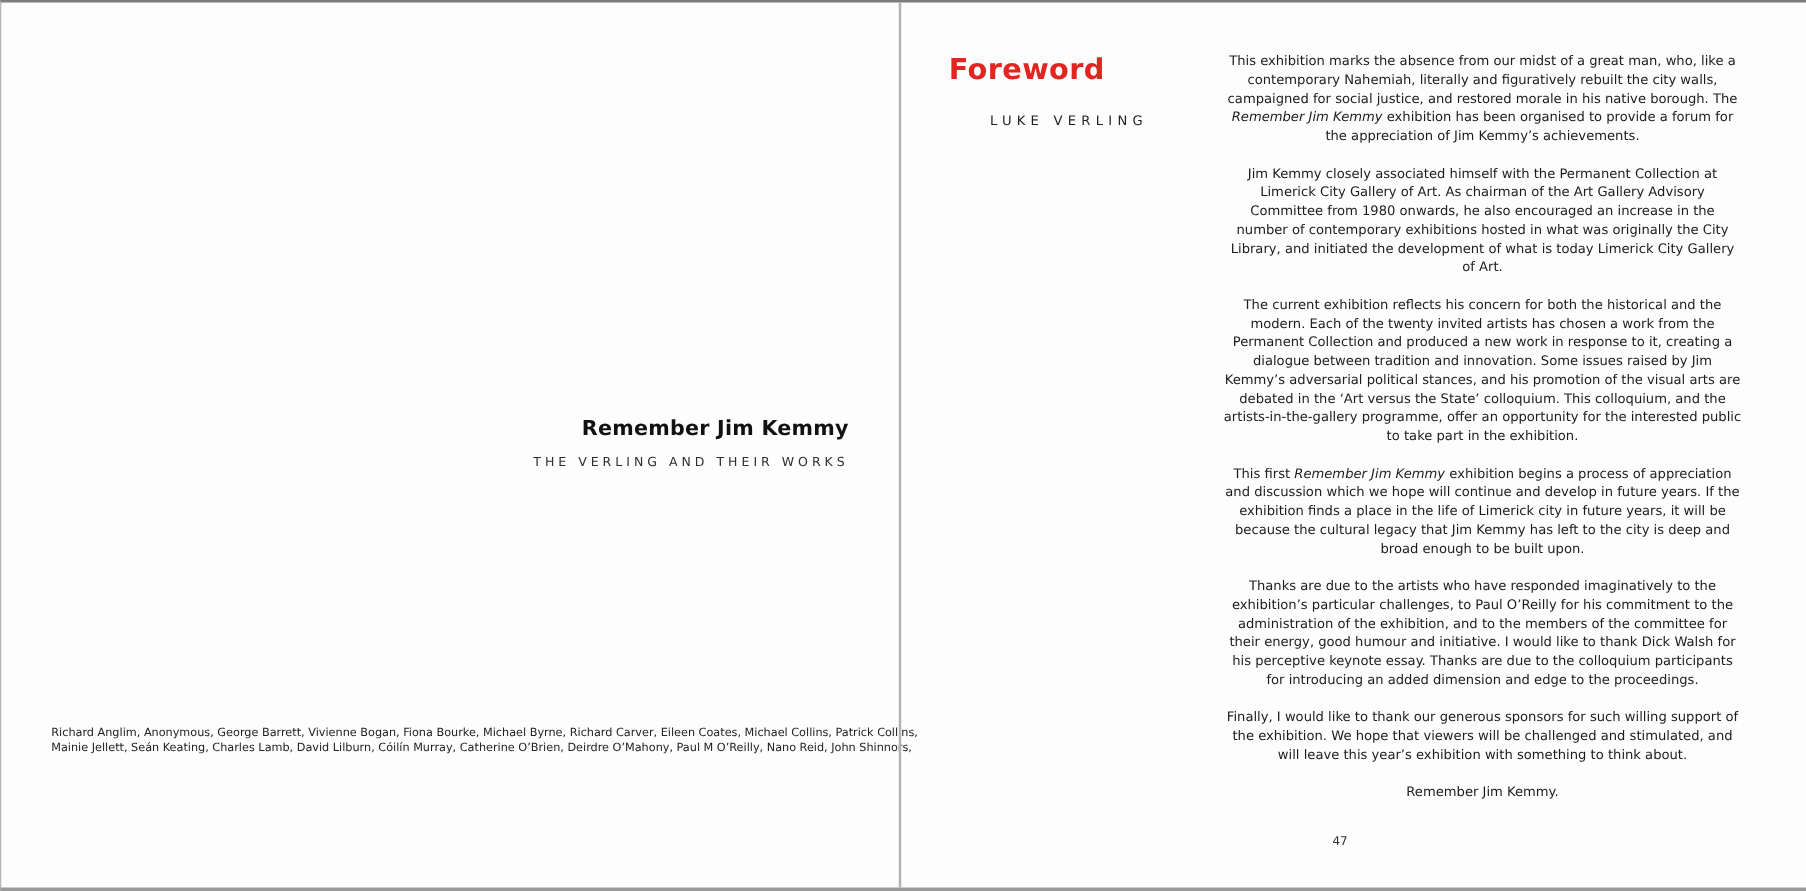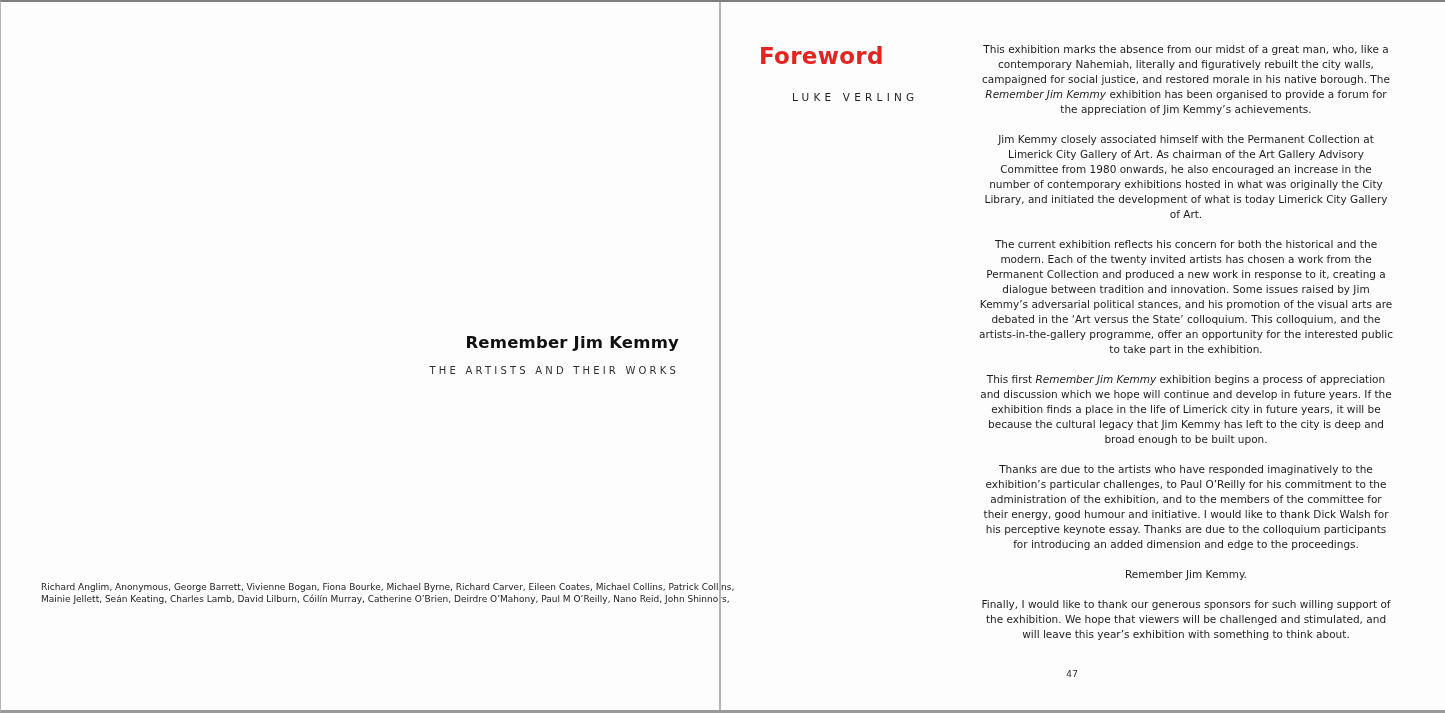--- a/index.html
+++ b/index.html
@@ -106,38 +106,38 @@
   }
 </style>
 </head>
 <body>
 
 <div class="spread">
 
   <div class="page page-left">
     <div class="title-block">
       <div class="book-title">Remember Jim Kemmy</div>
-      <div class="book-subtitle">THE ARTISTS AND THEIR WORKS</div>
+      <div class="book-subtitle">THE VERLING AND THEIR WORKS</div>
     </div>
     <div class="artists">
         <div class="artist-line">Richard Anglim, Anonymous, George Barrett, Vivienne Bogan, Fiona Bourke, Michael Byrne, Richard Carver, Eileen Coates, Michael Collins, Patrick Collins,</div>
         <div class="artist-line">Mainie Jellett, Seán Keating, Charles Lamb, David Lilburn, Cóilín Murray, Catherine O’Brien, Deirdre O’Mahony, Paul M O’Reilly, Nano Reid, John Shinnors,</div>
       </div>
   </div>
 
   <div class="divider"></div>
 
   <div class="page page-right">
     <div class="foreword-heading" style="color: rgb(226, 37, 32);">Foreword</div>
     <div class="author">LUKE VERLING</div>
     <div class="body-col">
         <p class="para"><span>This exhibition marks the absence from our midst of a great man, who, like a contemporary Nahemiah, literally and figuratively rebuilt the city walls, campaigned for social justice, and restored morale in his native borough. The </span><em>Remember Jim Kemmy</em><span> exhibition has been organised to provide a forum for the appreciation of Jim Kemmy’s achievements.</span></p>
         <p class="para"><span>Jim Kemmy closely associated himself with the Permanent Collection at Limerick City Gallery of Art. As chairman of the Art Gallery Advisory Committee from 1980 onwards, he also encouraged an increase in the number of contemporary exhibitions hosted in what was originally the City Library, and initiated the development of what is today Limerick City Gallery of Art.</span></p>
         <p class="para"><span>The current exhibition reflects his concern for both the historical and the modern. Each of the twenty invited artists has chosen a work from the Permanent Collection and produced a new work in response to it, creating a dialogue between tradition and innovation. Some issues raised by Jim Kemmy’s adversarial political stances, and his promotion of the visual arts are debated in the ‘Art versus the State’ colloquium. This colloquium, and the artists-in-the-gallery programme, offer an opportunity for the interested public to take part in the exhibition.</span></p>
         <p class="para"><span>This first </span><em>Remember Jim Kemmy</em><span> exhibition begins a process of appreciation and discussion which we hope will continue and develop in future years. If the exhibition finds a place in the life of Limerick city in future years, it will be because the cultural legacy that Jim Kemmy has left to the city is deep and broad enough to be built upon.</span></p>
         <p class="para"><span>Thanks are due to the artists who have responded imaginatively to the exhibition’s particular challenges, to Paul O’Reilly for his commitment to the administration of the exhibition, and to the members of the committee for their energy, good humour and initiative. I would like to thank Dick Walsh for his perceptive keynote essay. Thanks are due to the colloquium participants for introducing an added dimension and edge to the proceedings.</span></p>
+        <p class="para"><span>Finally, I would like to thank our generous sponsors for such willing support of the exhibition. We hope that viewers will be challenged and stimulated, and will leave this year’s exhibition with something to think about.</span></p>
         <p class="para"><span>Remember Jim Kemmy.</span></p>
-        <p class="para"><span>Finally, I would like to thank our generous sponsors for such willing support of the exhibition. We hope that viewers will be challenged and stimulated, and will leave this year’s exhibition with something to think about.</span></p>
       </div>
     <div class="pagenum">47</div>
   </div>
 
 </div>
 
 </body></html>

